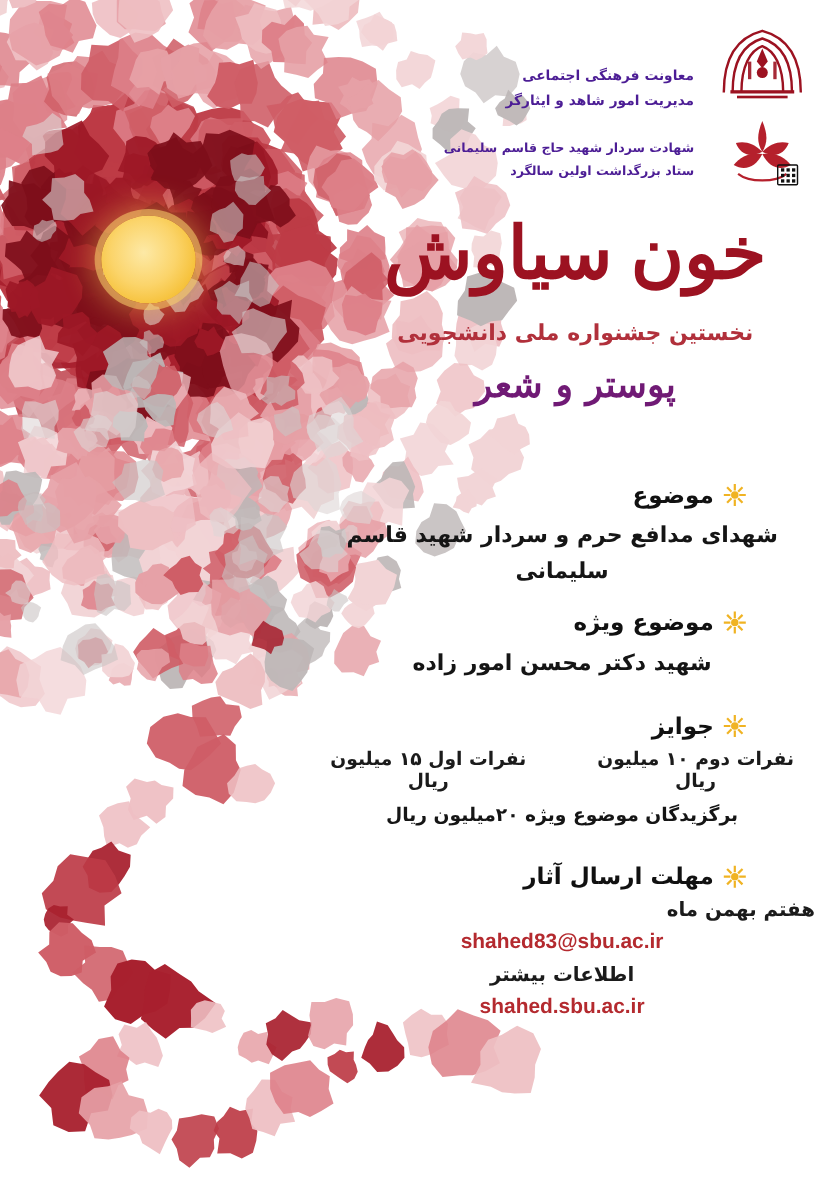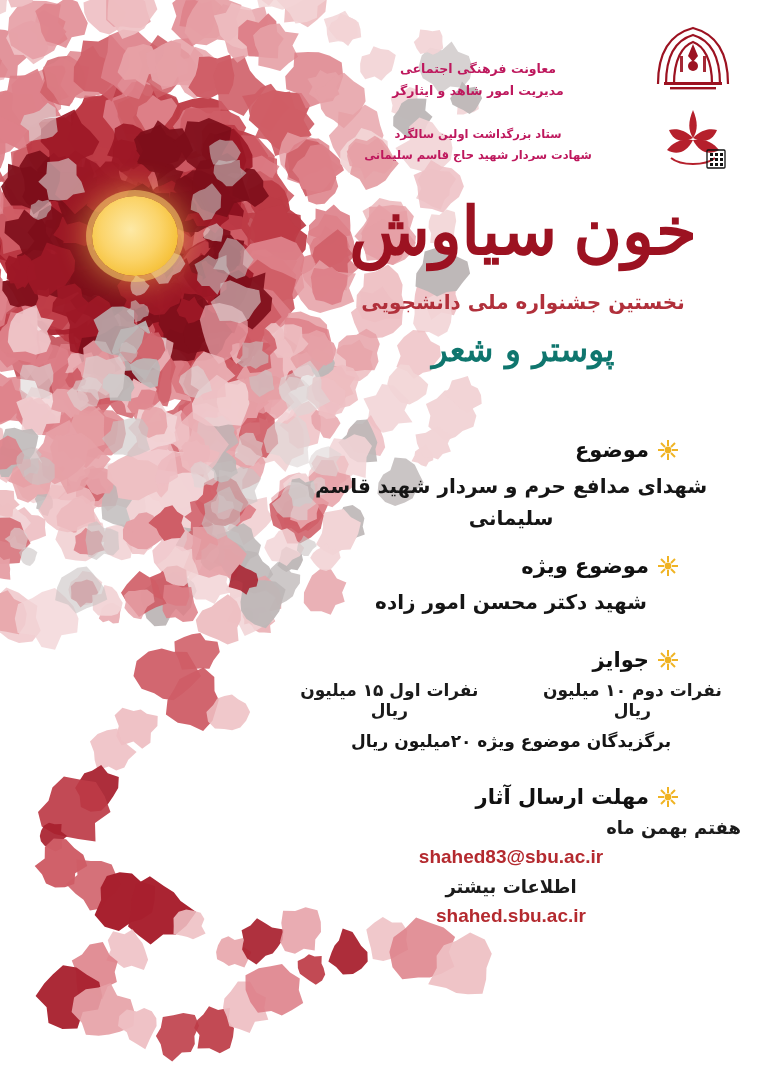--- a/index.html
+++ b/index.html
@@ -58,22 +58,21 @@
     position: relative;
   }
   .logo-sbu svg { display: block; }
   .logo-lotus {
     width: 84px;
     height: 74px;
     margin-top: 6px;
     position: relative;
   }
   .header-text {
-    text-align: center;
-    color: #be185d;
+    color: #4c1d95;
     padding-top: 36px;
     flex: 1 1 auto;
   }
   .header-text .line1,
   .header-text .line2 {
     font-size: 12.5px;
     line-height: 1.75;
     font-weight: 700;
     letter-spacing: 0;
   }
@@ -111,21 +110,21 @@
   }
   .title-sub2 {
     position: absolute;
     top: 330px;
     right: 30px;
     width: 420px;
     text-align: center;
     font-family: "DejaVu Serif", "Liberation Serif", serif;
     font-size: 33px;
     font-weight: 700;
-    color: #0f766e;
+    color: #701a75;
     direction: rtl;
   }
   
   .content {
     position: absolute;
     top: 412px;
     right: 22px;
     width: 460px;
     direction: rtl;
     color: #1b1b1b;
@@ -897,22 +896,22 @@
             <rect x="64" y="63" width="3" height="3"></rect>
             <rect x="69" y="63" width="3" height="3"></rect>
           </g>
         </svg>
       </div>
     </div>
     <div class="header-text">
       <div class="line1">معاونت فرهنگی اجتماعی</div>
       <div class="line2">مدیریت امور شاهد و ایثارگر</div>
       <div class="sub">
+        <div>شهادت سردار شهید حاج قاسم سلیمانی</div>
         <div>ستاد بزرگداشت اولین  سالگرد</div>
-        <div>شهادت سردار شهید حاج قاسم سلیمانی</div>
       </div>
     </div>
   </div>
 
   <div class="title-main">خون سیاوش</div>
   <div class="title-sub">نخستین جشنواره ملی دانشجویی</div>
   <div class="title-sub2">پوستر و شعر</div>
 
   <div class="content">
 

